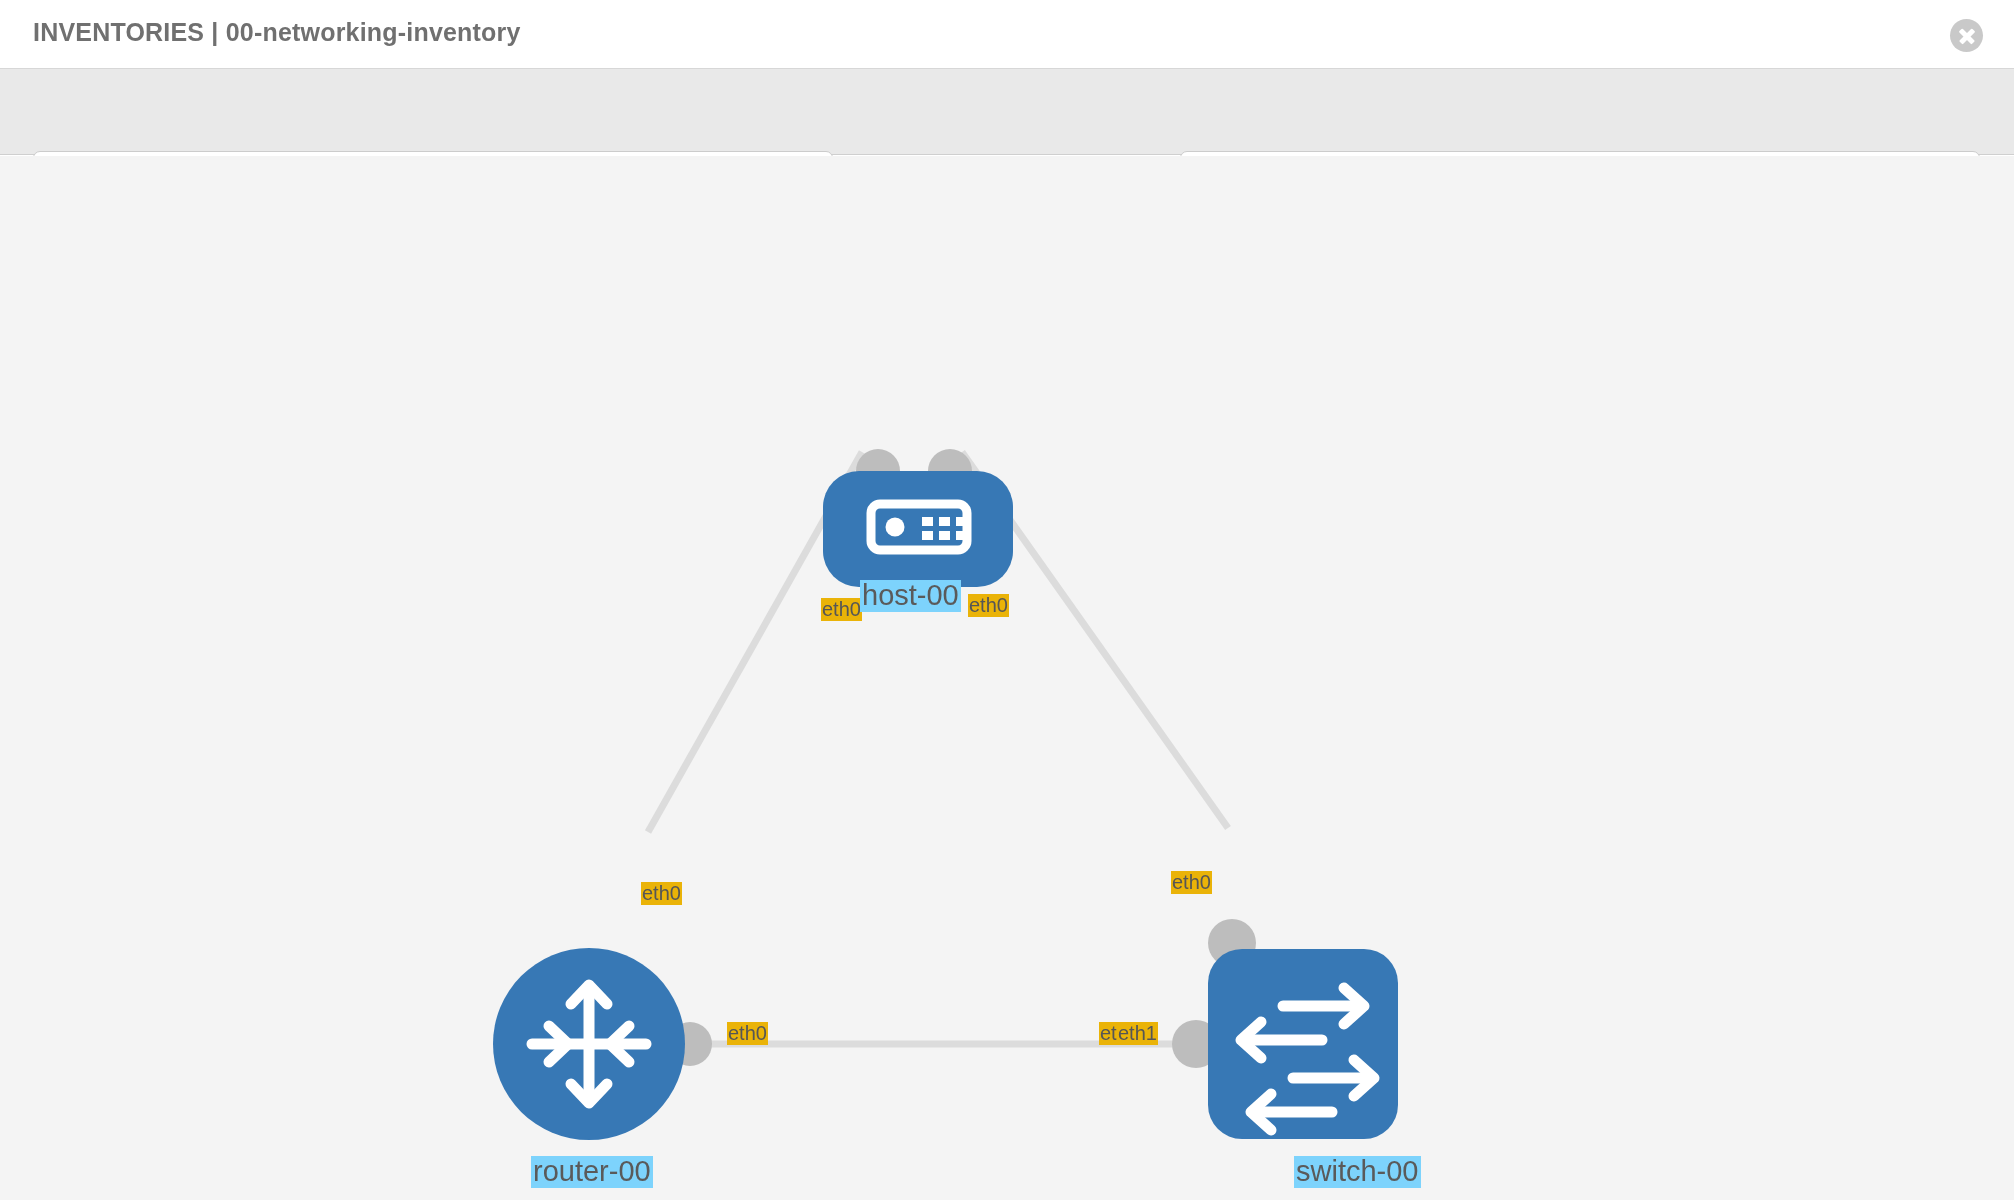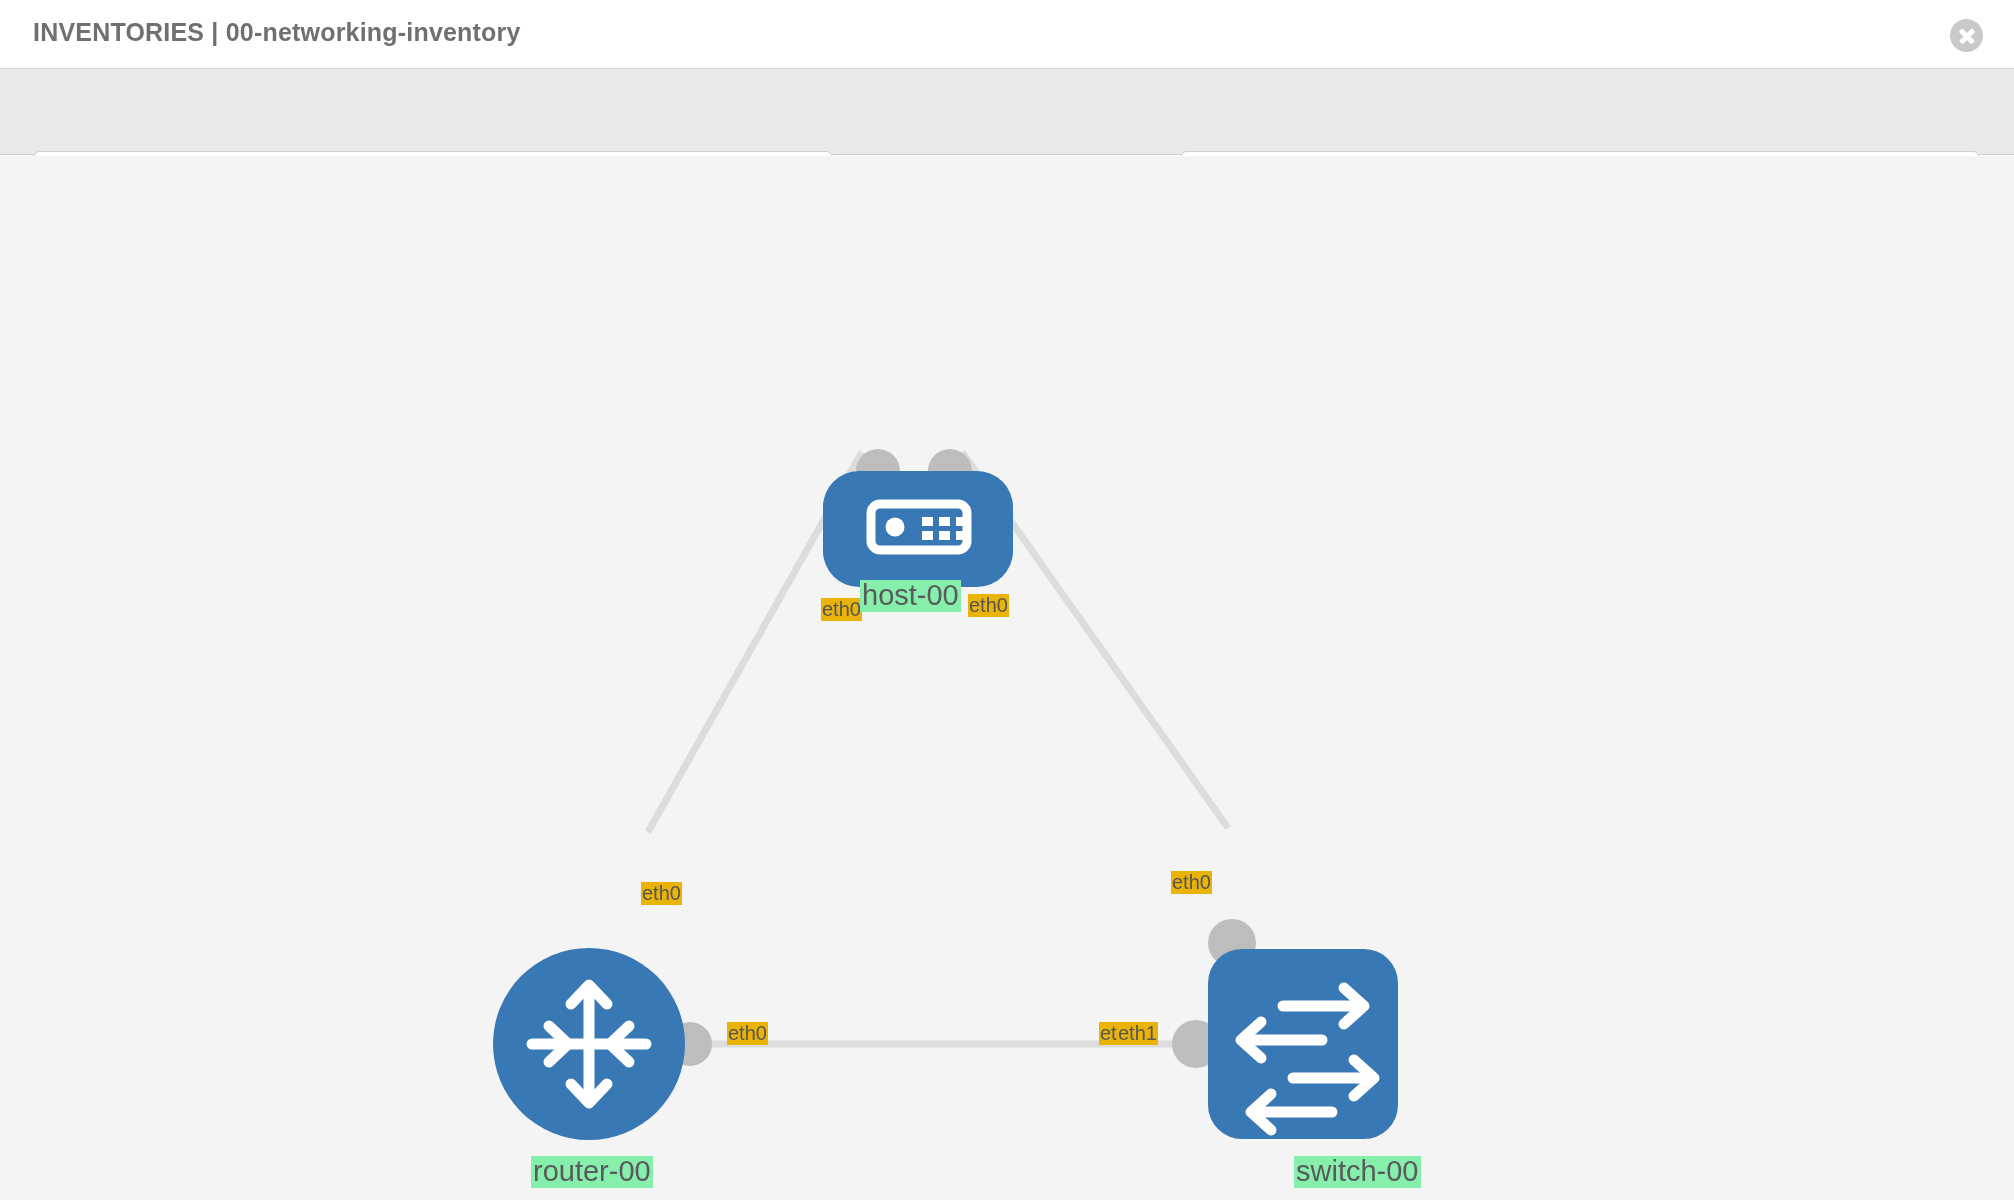--- a/index.html
+++ b/index.html
@@ -111,21 +111,21 @@
     position: absolute;
     left: 0; top: 0;
     width: 2014px; height: 1044px;
   }
 
   
   .node-label {
     position: absolute;
     font-size: 29px;
     color: #5a5a5a;
-    background: #86efac;
+    background: #7dd3fc;
     white-space: nowrap;
     padding: 0 2px;
     line-height: 1.1;
   }
   .port-label {
     position: absolute;
     font-size: 20px;
     color: #565656;
     background: #eab308;
     white-space: nowrap;

